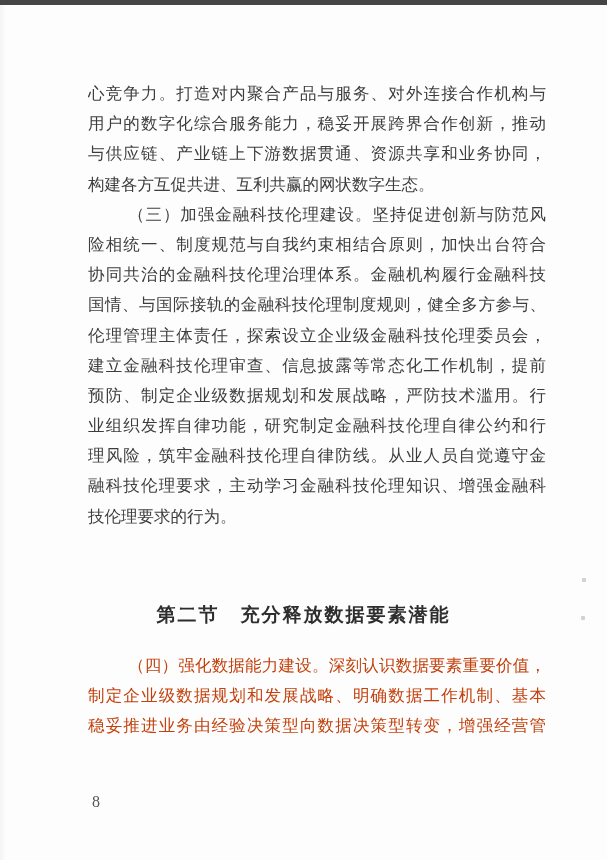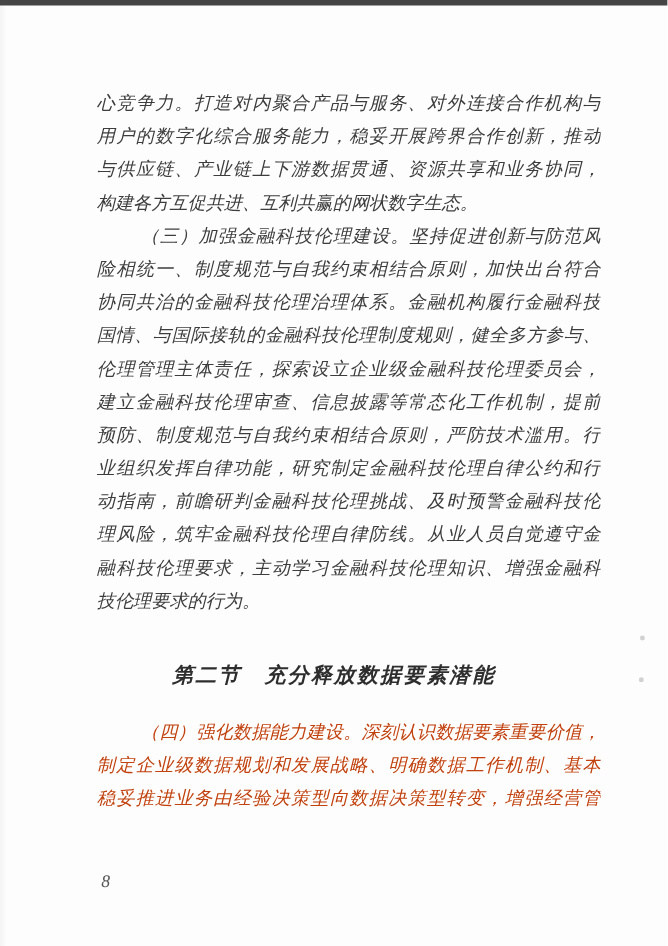--- a/index.html
+++ b/index.html
@@ -2,21 +2,20 @@
 <html><head>
 <meta charset="utf-8">
 <style>
   html,body{margin:0;padding:0;background:#ffffff;}
   .page{
     position:relative;
     width:607px;height:860px;
     background:#fdfdfd;
     overflow:hidden;
     font-family:"Liberation Serif","DejaVu Serif",serif;
-    font-style:italic;
   }
   .page::before{ 
     content:"";position:absolute;left:0;top:0;bottom:0;width:6px;
     background:linear-gradient(to right, rgba(0,0,0,0.04), rgba(0,0,0,0));
     pointer-events:none;
   }
   .top-bar{
     position:absolute;top:0;left:0;width:607px;height:5px;
   }
   .block{
@@ -61,23 +60,22 @@
       <div class="line">心竞争力。打造对内聚合产品与服务、对外连接合作机构与</div>
       <div class="line">用户的数字化综合服务能力，稳妥开展跨界合作创新，推动</div>
       <div class="line">与供应链、产业链上下游数据贯通、资源共享和业务协同，</div>
       <div class="line plain">构建各方互促共进、互利共赢的网状数字生态。</div>
       <div class="line indent">（三）加强金融科技伦理建设。坚持促进创新与防范风</div>
       <div class="line">险相统一、制度规范与自我约束相结合原则，加快出台符合</div>
       <div class="line">协同共治的金融科技伦理治理体系。金融机构履行金融科技</div>
       <div class="line">国情、与国际接轨的金融科技伦理制度规则，健全多方参与、</div>
       <div class="line">伦理管理主体责任，探索设立企业级金融科技伦理委员会，</div>
       <div class="line">建立金融科技伦理审查、信息披露等常态化工作机制，提前</div>
-      <div class="line">预防、制度规范与自我约束相结合原则，严防技术滥用。行</div>
+      <div class="line">预防、制定企业级数据规划和发展战略，严防技术滥用。行</div>
       <div class="line">业组织发挥自律功能，研究制定金融科技伦理自律公约和行</div>
-      <div class="line">动指南，前瞻研判金融科技伦理挑战、及时预警金融科技伦</div>
       <div class="line">理风险，筑牢金融科技伦理自律防线。从业人员自觉遵守金</div>
       <div class="line">融科技伦理要求，主动学习金融科技伦理知识、增强金融科</div>
       <div class="line plain">技伦理要求的行为。</div>
     </div>
 
   <div class="heading" style="color: rgb(46, 46, 46);">第二节　充分释放数据要素潜能</div>
 
   <div class="block" id="block-four" style="color: #c2410c;">
       <div class="line indent">（四）强化数据能力建设。深刻认识数据要素重要价值，</div>
       <div class="line">制定企业级数据规划和发展战略、明确数据工作机制、基本</div>

